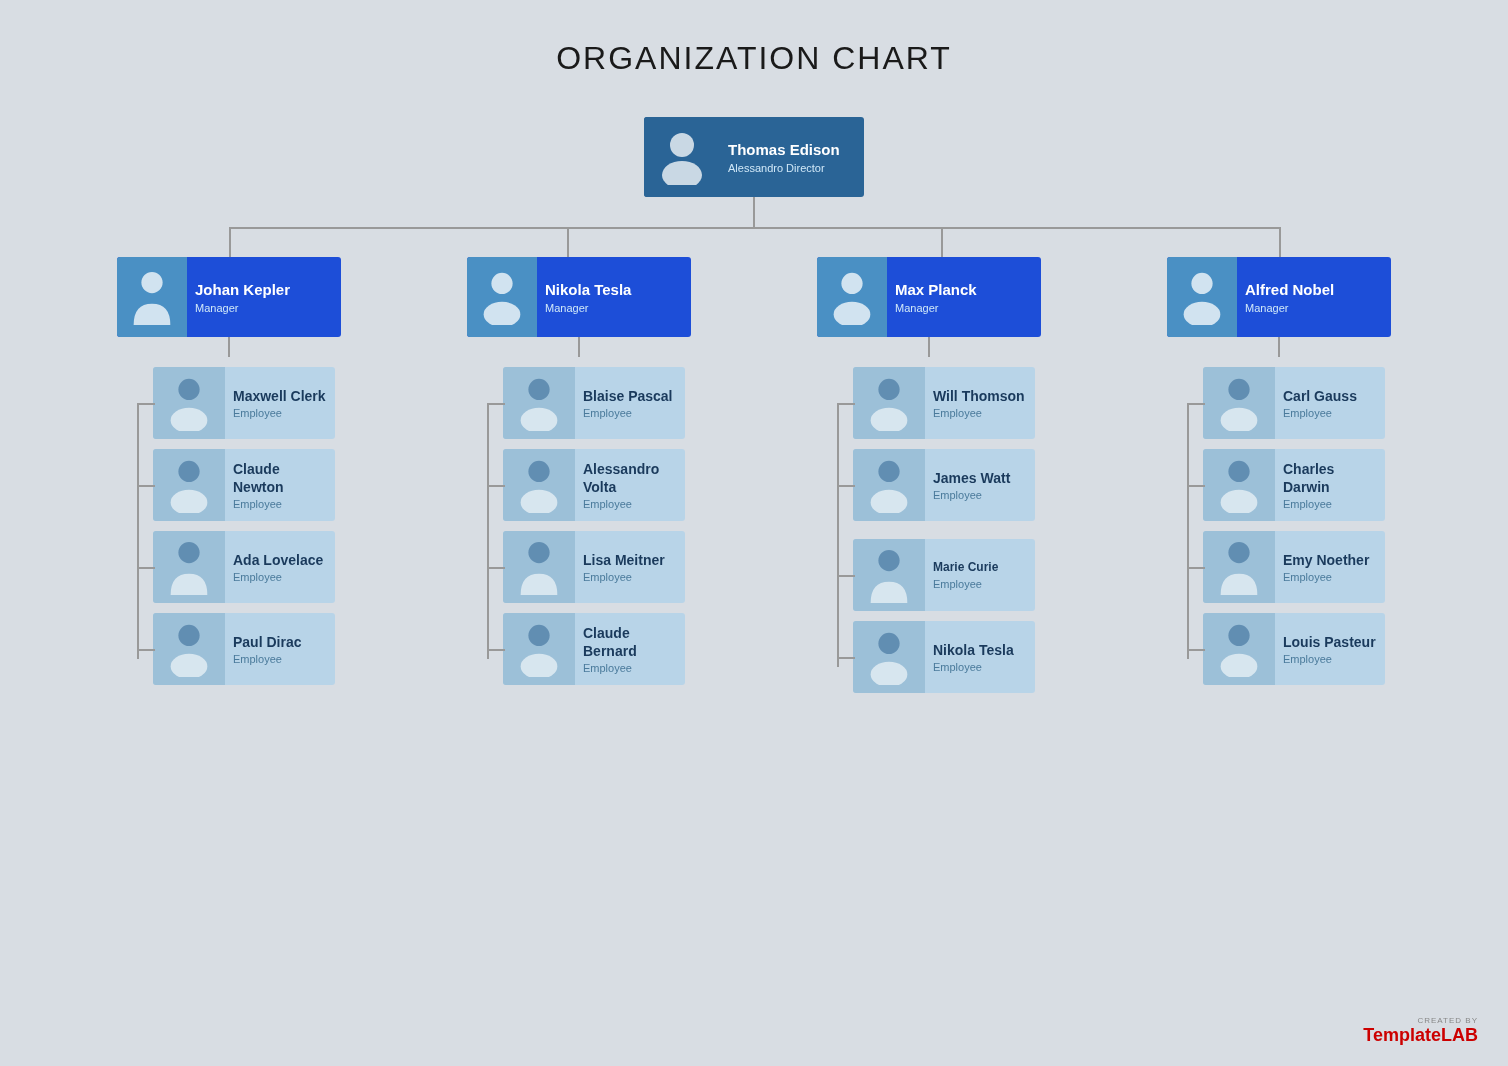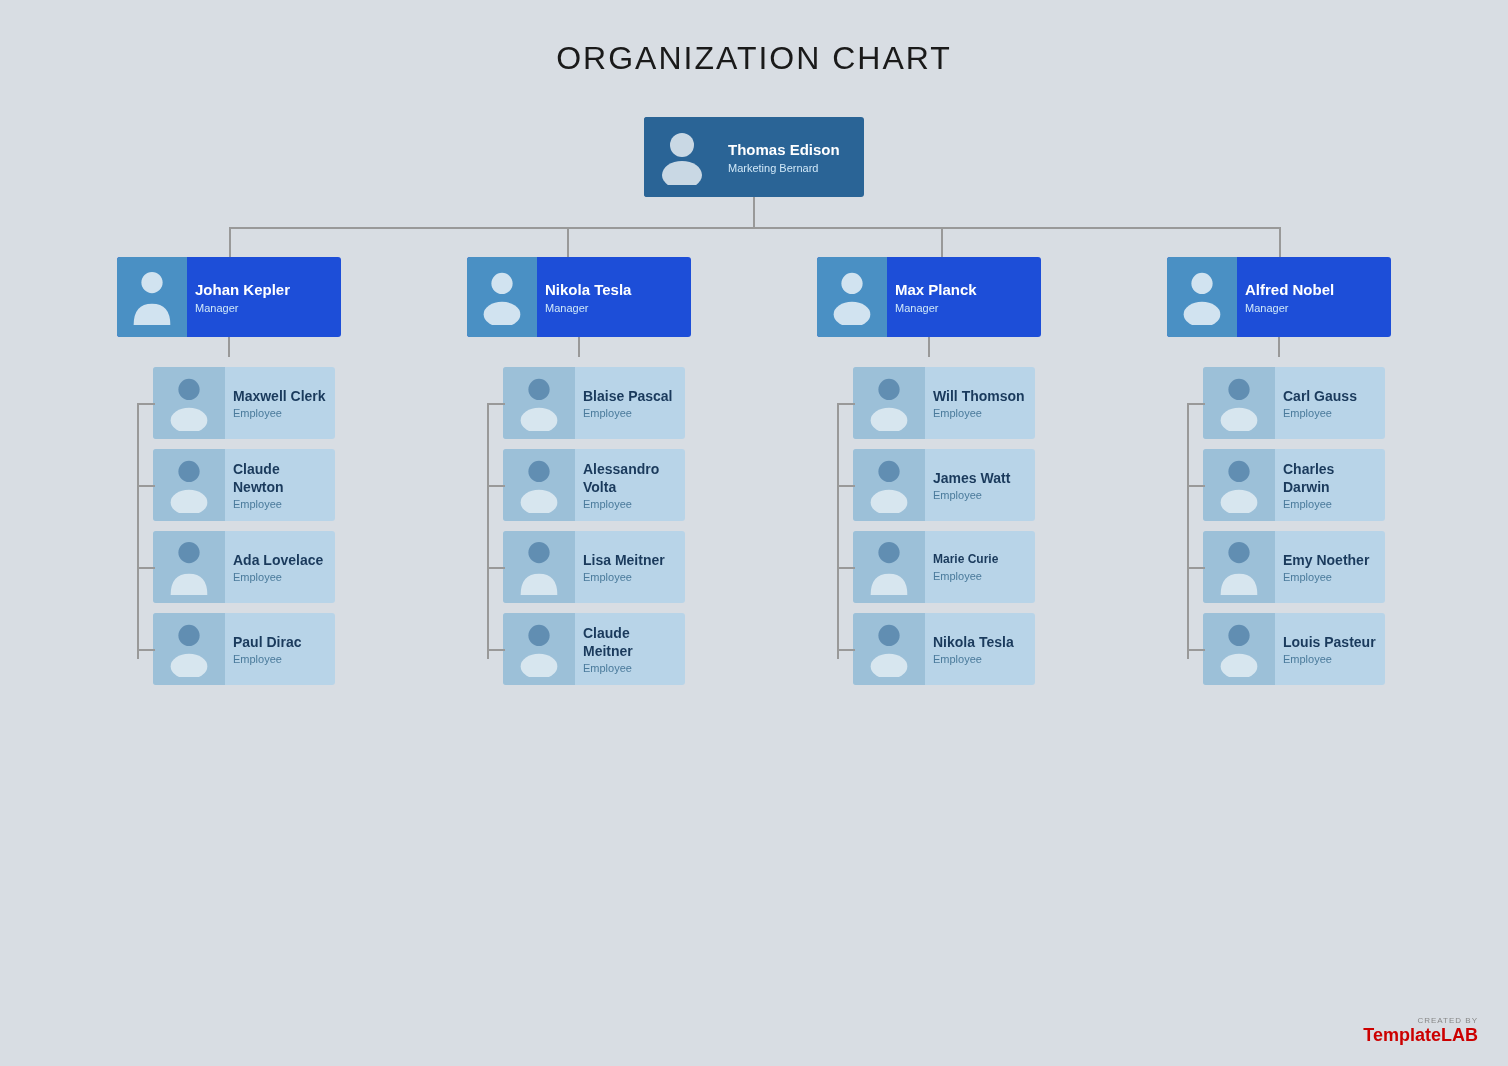--- a/index.html
+++ b/index.html
@@ -209,21 +209,21 @@
   <div class="level-director">
     <div class="card card-director">
       <div class="card-avatar">
         <svg class="avatar-silhouette" viewBox="0 0 50 56" fill="white" opacity="0.75">
           <circle cx="25" cy="16" r="12"></circle>
           <ellipse cx="25" cy="46" rx="20" ry="14"></ellipse>
         </svg>
       </div>
       <div class="card-info">
         <div class="card-name">Thomas Edison</div>
-        <div class="card-role">Marketing Bernard</div>
+        <div class="card-role">Alessandro Director</div>
       </div>
     </div>
   </div>
 
   <div class="connector-top"></div>
 
   <div class="branch-line-container">
     <div class="branch-h-line"></div>
     <div class="branch-v-down" style="left: 155px;"></div>
     <div class="branch-v-down" style="left: 493px;"></div>
@@ -430,21 +430,21 @@
       <div class="emp-item" style="position:relative;display:flex;align-items:center;margin-bottom:10px;">
         <div style="position:absolute;left:-16px;top:36px;width:18px;height:2px;background:#999;"></div>
         <div class="card card-employee">
           <div class="card-avatar" style="background:#9cc0d8;width:72px;">
             <svg viewBox="0 0 50 58" width="50" height="56">
     <circle cx="25" cy="15" r="11" fill="#3a6d9a" opacity="0.6"></circle>
     <ellipse cx="25" cy="47" rx="19" ry="13" fill="white" opacity="0.6"></ellipse>
   </svg>
           </div>
           <div class="card-info">
-            <div class="card-name" style="color:#1a3a5c;font-size:14px;">Claude Meitner</div>
+            <div class="card-name" style="color:#1a3a5c;font-size:14px;">Claude Bernard</div>
             <div class="card-role" style="color:#4a7a9b;">Employee</div>
           </div>
         </div>
       </div>
     </div>
       </div>
       <div style="width: 310px; display: flex; flex-direction: column; align-items: center; position: relative;">
         <div style="position:relative;padding-left:30px;">
     <div style="position:absolute;left:14px;top:36px;bottom:36px;width:2px;background:#999;"></div>
 
@@ -457,21 +457,21 @@
     <ellipse cx="25" cy="47" rx="19" ry="13" fill="white" opacity="0.6"></ellipse>
   </svg>
           </div>
           <div class="card-info">
             <div class="card-name" style="color:#1a3a5c;font-size:14px;">Will Thomson</div>
             <div class="card-role" style="color:#4a7a9b;">Employee</div>
           </div>
         </div>
       </div>
 
-      <div class="emp-item" style="position:relative;display:flex;align-items:flex-end;margin-bottom:10px;">
+      <div class="emp-item" style="position:relative;display:flex;align-items:flex-end;margin-bottom:18px;">
         <div style="position:absolute;left:-16px;top:36px;width:18px;height:2px;background:#999;"></div>
         <div class="card card-employee">
           <div class="card-avatar" style="background:#9cc0d8;width:72px;">
             <svg viewBox="0 0 50 58" width="50" height="56">
     <circle cx="25" cy="15" r="11" fill="#3a6d9a" opacity="0.6"></circle>
     <ellipse cx="25" cy="47" rx="19" ry="13" fill="white" opacity="0.6"></ellipse>
   </svg>
           </div>
           <div class="card-info">
             <div class="card-name" style="color:#1a3a5c;font-size:14px;">James Watt</div>

